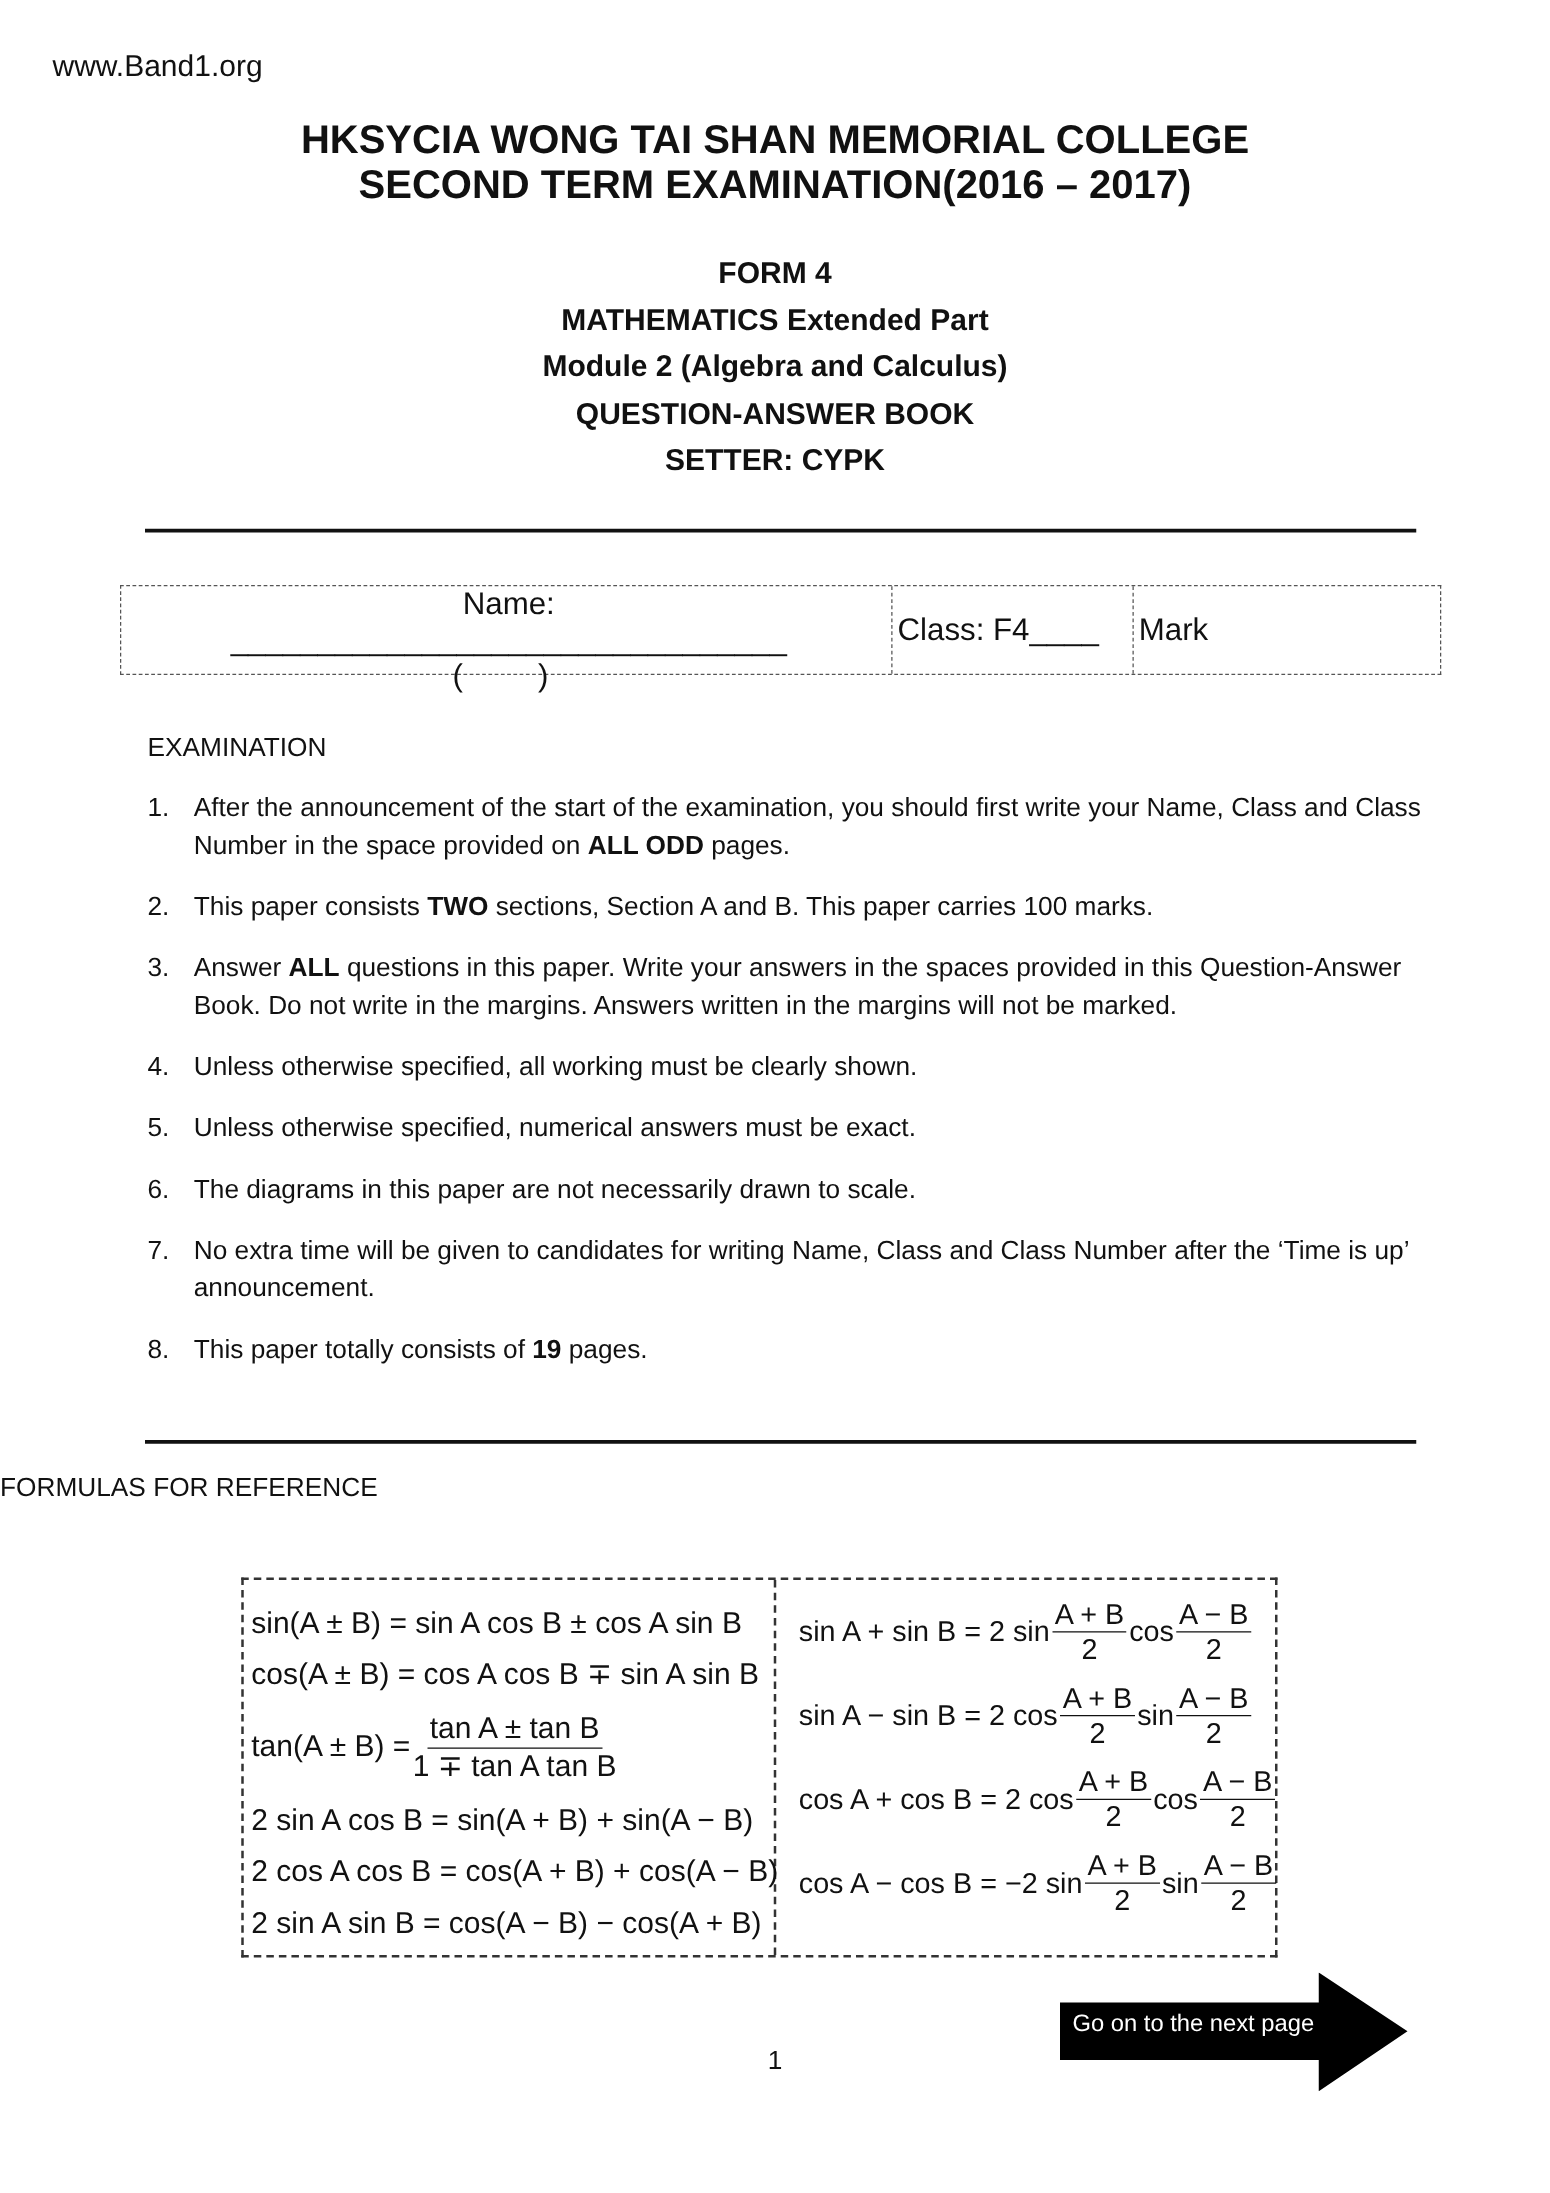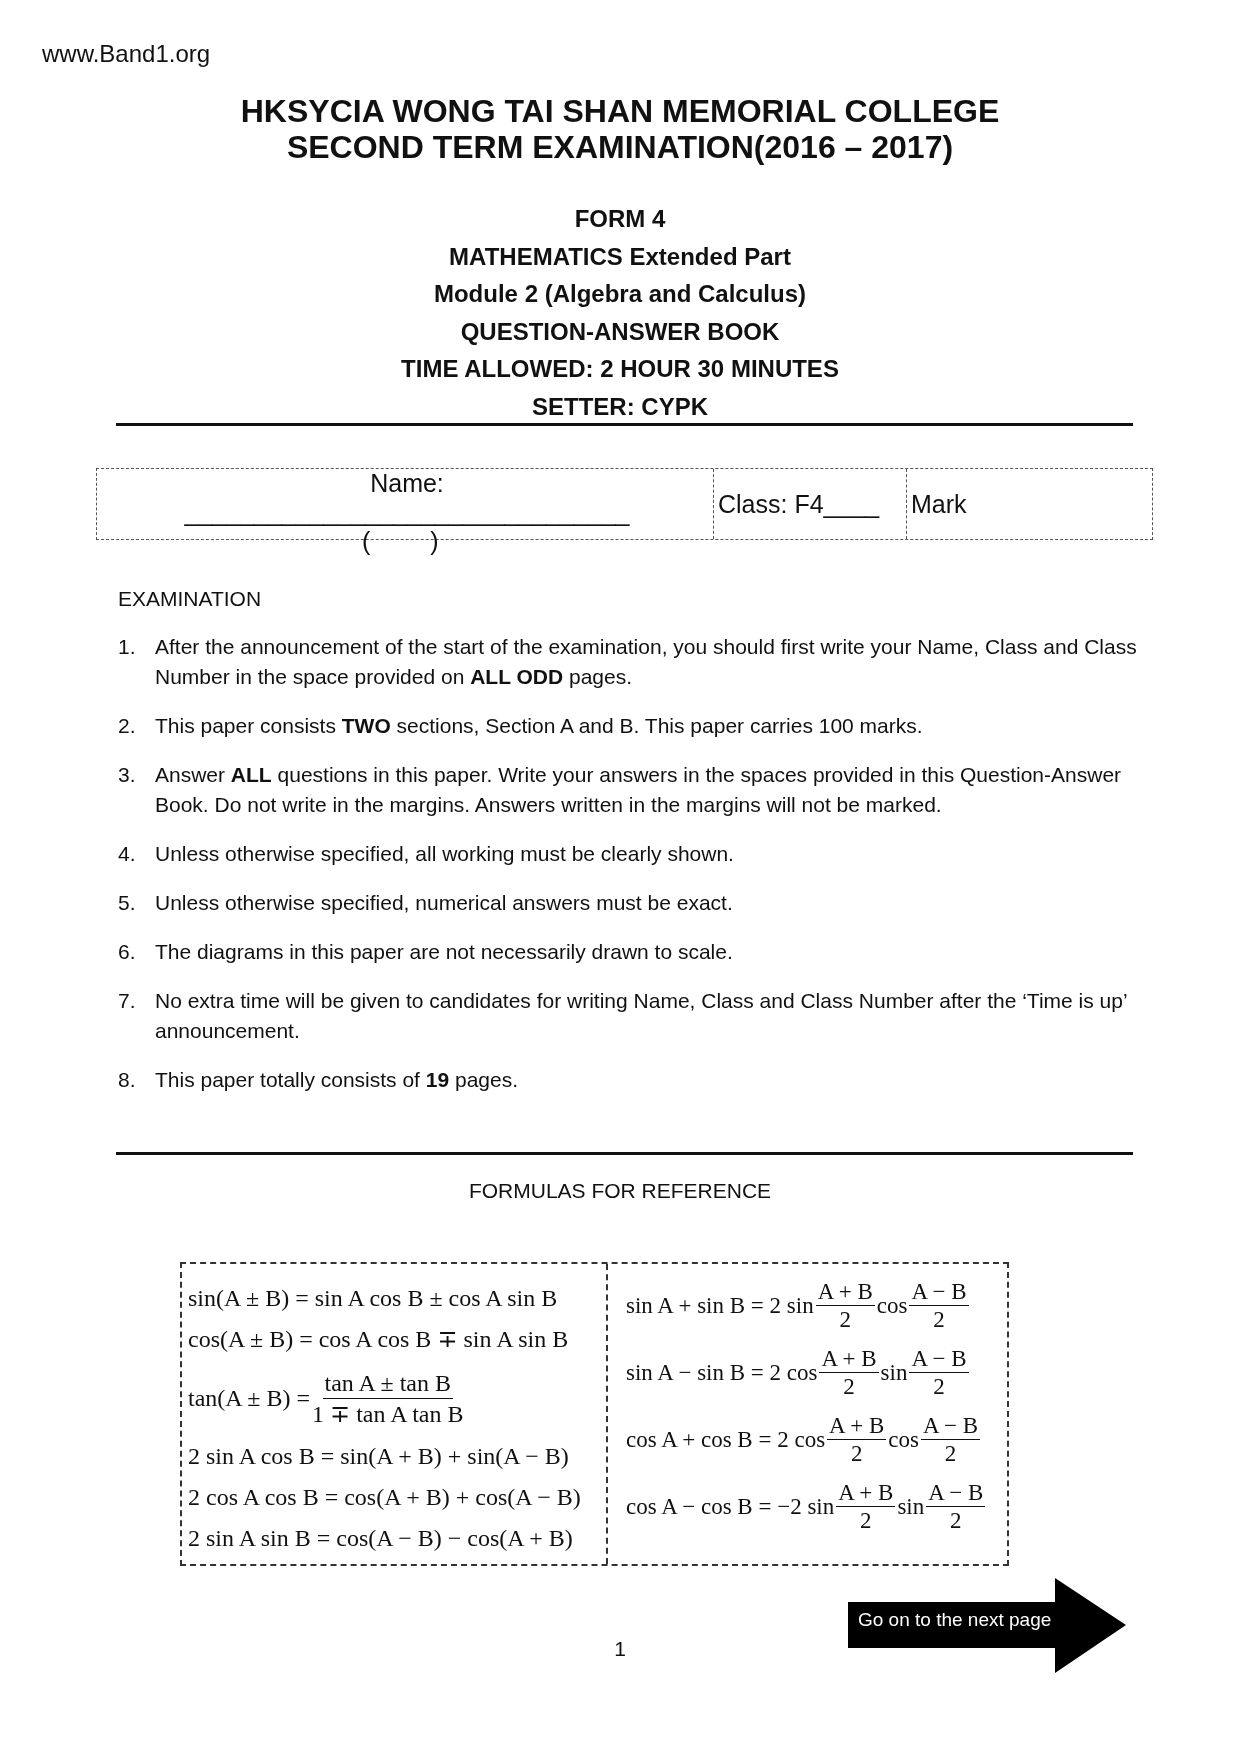--- a/index.html
+++ b/index.html
@@ -17,23 +17,23 @@
   .idcell + .idcell { border-left: 1px dashed #555; }
   .c1 { width: 616px; flex-direction: column; }
   .c2 { width: 193px; }
   .c3 { flex: 1; }
   .paren { display: inline-block; width: 90px; text-align: left; }
   .instr-title { left: 118px; top: 587px; font-size: 21px; }
   .instr { left: 118px; width: 1020px; font-size: 21px; line-height: 30px; }
   .instr ol { margin: 0; padding: 0; list-style: none; }
   .instr li { position: relative; padding-left: 37px; margin-bottom: 19px; }
   .instr li .num { position: absolute; left: 0; top: 0; }
-  .formula-title { left: 0; width: 1240px; text-align: center; top: 1179px; font-size: 21px; }
-  .fbox { left: 180px; top: 1262px; width: 829px; height: 304px; border: 2px dashed #333;
-          box-sizing: border-box; display: flex; font-family: Liberation Serif, serif; }
+  .formula-title { left: 0; width: 1240px; top: 1179px; font-size: 21px; }
+  .fbox { left: 193px; top: 1262px; width: 829px; height: 304px; border: 2px dashed #333;
+          box-sizing: border-box; display: flex; font-family: Liberation Sans, sans-serif; }
   .fcol-l { width: 426px; border-right: 2px dashed #333; padding: 14px 0 0 6px; box-sizing: border-box; }
   .fcol-r { flex: 1; padding: 8px 0 0 6px; box-sizing: border-box; margin-left: 12px; }
   .f-line { font-size: 24px; height: 41px; line-height: 41px; white-space: nowrap; }
   .f-tan { height: 76px; display: flex; align-items: center; font-size: 24px; }
   .frac { display: inline-flex; flex-direction: column; align-items: center; vertical-align: middle; margin: 0 2px; }
   .frac .n { border-bottom: 1.5px solid #111; padding: 0 2px; line-height: 30px; }
   .frac .d { line-height: 30px; }
   .r-line { font-size: 23px; height: 67px; display: flex; align-items: center; white-space: nowrap; }
   .r-line .frac .n, .r-line .frac .d { line-height: 27px; }
   .pagenum { left: 0; width: 1240px; text-align: center; top: 1637px; font-size: 21px; }
@@ -49,21 +49,20 @@
 <div class="abs header h-school">
   <div>HKSYCIA WONG TAI SHAN MEMORIAL COLLEGE</div>
   <div>SECOND TERM EXAMINATION(2016 – 2017)</div>
 </div>
 
 <div class="abs header h-sub">
   <div>FORM 4</div>
   <div>MATHEMATICS Extended Part</div>
   <div>Module 2 (Algebra and Calculus)</div>
   <div>QUESTION-ANSWER BOOK</div>
-  <div>TIME ALLOWED: 2 HOUR 30 MINUTES</div>
   <div>SETTER: CYPK</div>
 </div>
 
 <div class="abs rule" style="top:423px;"></div>
 
 <div class="abs idbox">
   <div class="idcell c1">
     <span>Name:</span>
       <span>________________________________</span>
       <span class="paren"><span>(</span><span style="display:inline-block;width:60px;"></span><span>)</span></span>

